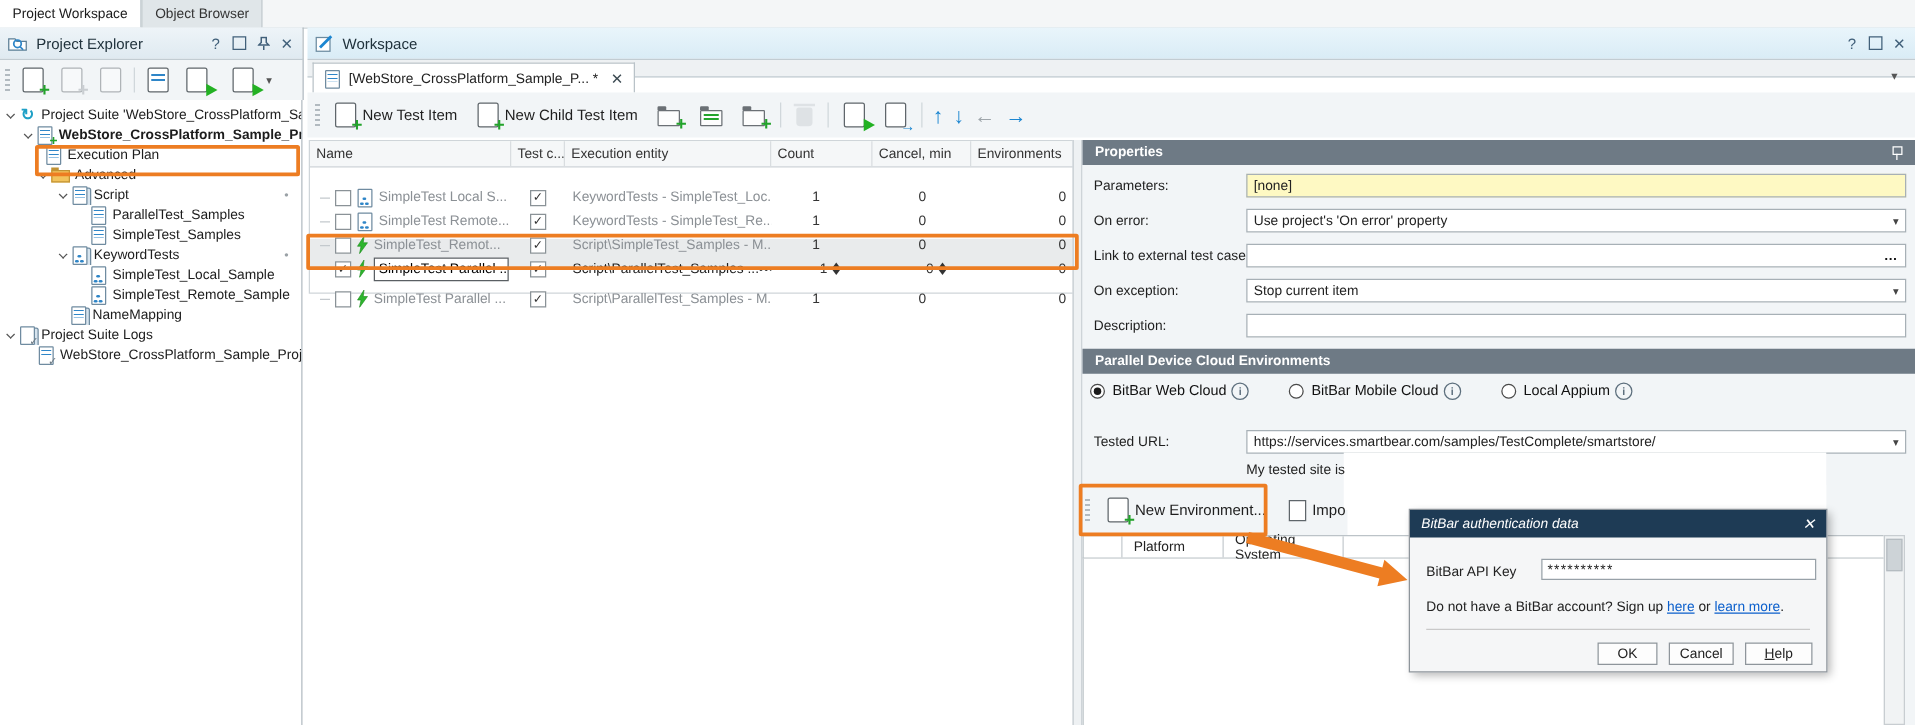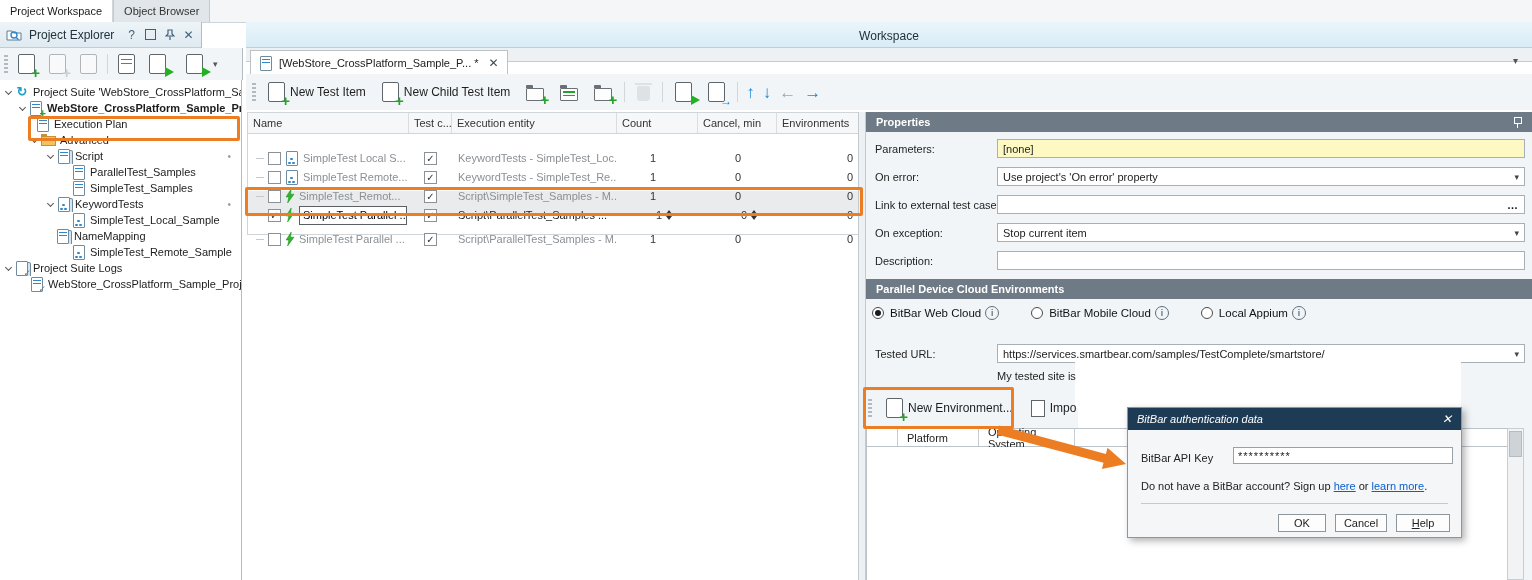--- a/index.html
+++ b/index.html
@@ -10,22 +10,22 @@
 
   
   #tabstrip{left:0;top:0;width:1532px;height:22px;background:#f4f6f7;border-bottom:1px solid #cdd5da;}
   .toptab{height:22px;display:flex;align-items:center;padding:0 10px;box-sizing:border-box;cursor:default;}
   .toptab.active{background:#ffffff;border-right:1px solid #cfd6da;color:#1a1a1a;}
   .toptab.inactive{background:#e0e6e9;border-right:1px solid #c3cbd0;border-left:1px solid #c3cbd0;color:#333;}
 
   
   .phead{height:26px;box-sizing:border-box;display:flex;align-items:center;gap:7px;
          padding:0 6px;border-bottom:1px solid #c2ccd2;}
-  #pe-head{left:0;top:22px;width:202px;background:linear-gradient(#eef4f8,#dfeaf1);border-right:1px solid #b3bcc2;}
-  #ws-head{left:246px;top:22px;width:1286px;background:linear-gradient(#e9f5fb,#d9ecf6);flex-direction:column;}
+  #pe-head{left:0;top:22px;width:243px;background:linear-gradient(#eef4f8,#dfeaf1);border-right:1px solid #b3bcc2;}
+  #ws-head{left:246px;top:22px;width:1286px;background:linear-gradient(#e9f5fb,#d9ecf6);}
   .phead .ttl{font-size:12px;color:#20323c;}
   .hicons{margin-left:auto;display:flex;align-items:center;gap:6px;color:#41607a;}
   .hico{width:13px;height:13px;display:flex;align-items:center;justify-content:center;font-size:12px;cursor:default;}
   .boxico{width:9px;height:9px;border:1.5px solid #41607a;}
 
   
   .tbar{display:flex;align-items:center;gap:6px;background:#f2f5f7;box-sizing:border-box;}
   #pe-tbar{left:0;top:48px;width:243px;height:32px;padding:0 4px;border-right:1px solid #b3bcc2;}
   #ws-tbar{left:246px;top:74px;width:1286px;height:36px;padding:0 6px;gap:8px;}
   .grip{width:4px;height:18px;background:repeating-linear-gradient(#b2bac0 0 2px,transparent 2px 4px);flex:none;}
@@ -264,31 +264,31 @@
         </span>
       <span class="lbl">KeywordTests</span>
       <span class="mark">•</span>
     </div>
     <div class="trow" style="padding-left:72px">
       <span class="ti kwdots">
           <span class="d"></span>
         </span>
       <span class="lbl">SimpleTest_Local_Sample</span>
     </div>
+    <div class="trow" style="padding-left:72px">
+      <span class="ti kwdots">
+          <span class="d"></span>
+        </span>
+      <span class="lbl">SimpleTest_Remote_Sample</span>
+    </div>
     <div class="trow" style="padding-left:56px">
       <span class="ti blue-l dbl">
           <span class="d"></span>
         </span>
       <span class="lbl">NameMapping</span>
-    </div>
-    <div class="trow" style="padding-left:72px">
-      <span class="ti kwdots">
-          <span class="d"></span>
-        </span>
-      <span class="lbl">SimpleTest_Remote_Sample</span>
     </div>
     <div class="trow" style="padding-left:4px">
       <span class="chev"></span>
       <span class="ti chk dbl">
           <span class="d"></span>
         </span>
       <span class="lbl">Project Suite Logs</span>
     </div>
     <div class="trow" style="padding-left:30px">
       <span class="ti blue-l chk">

